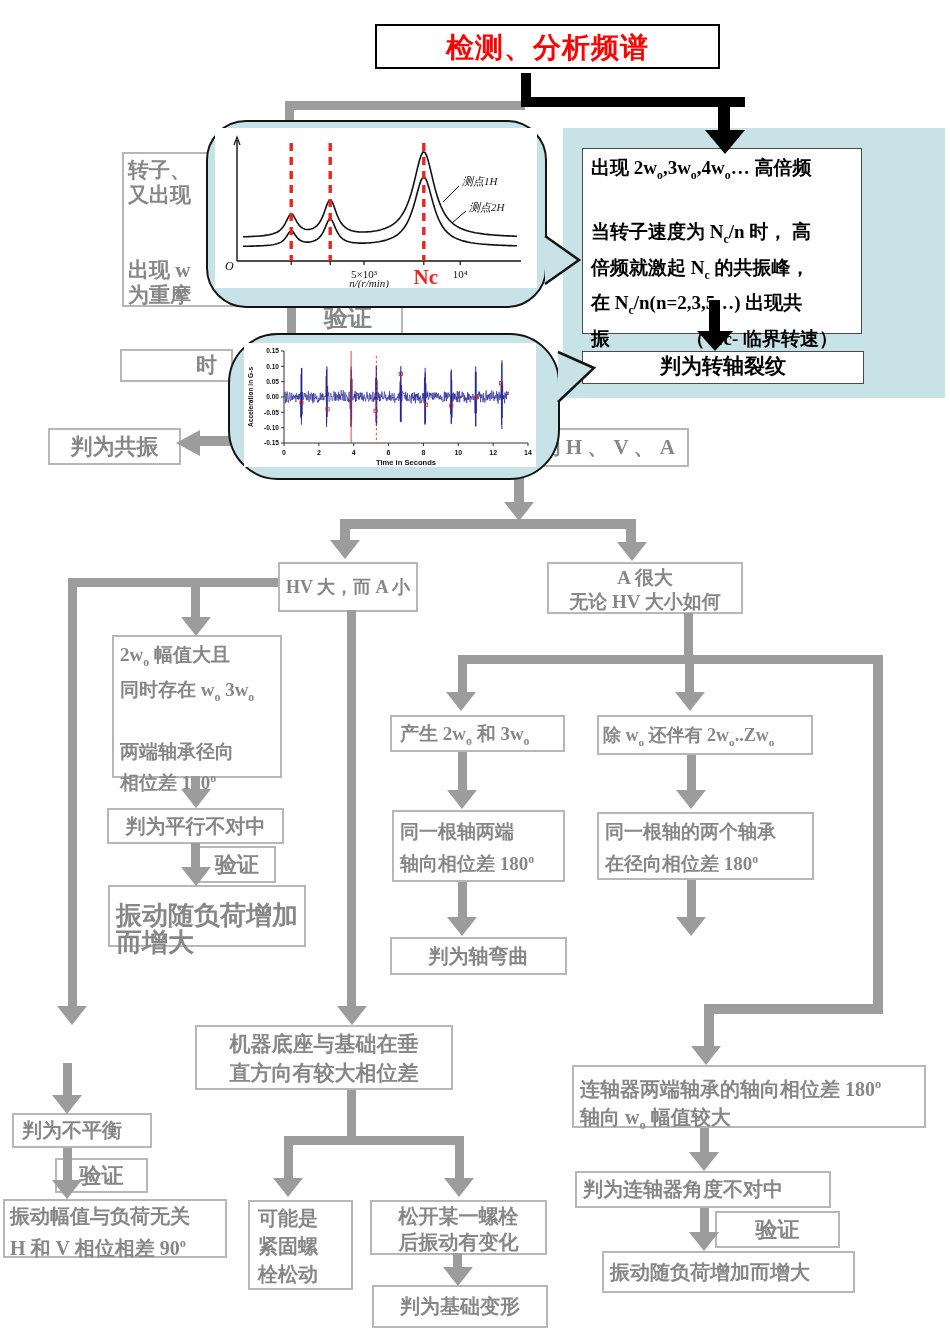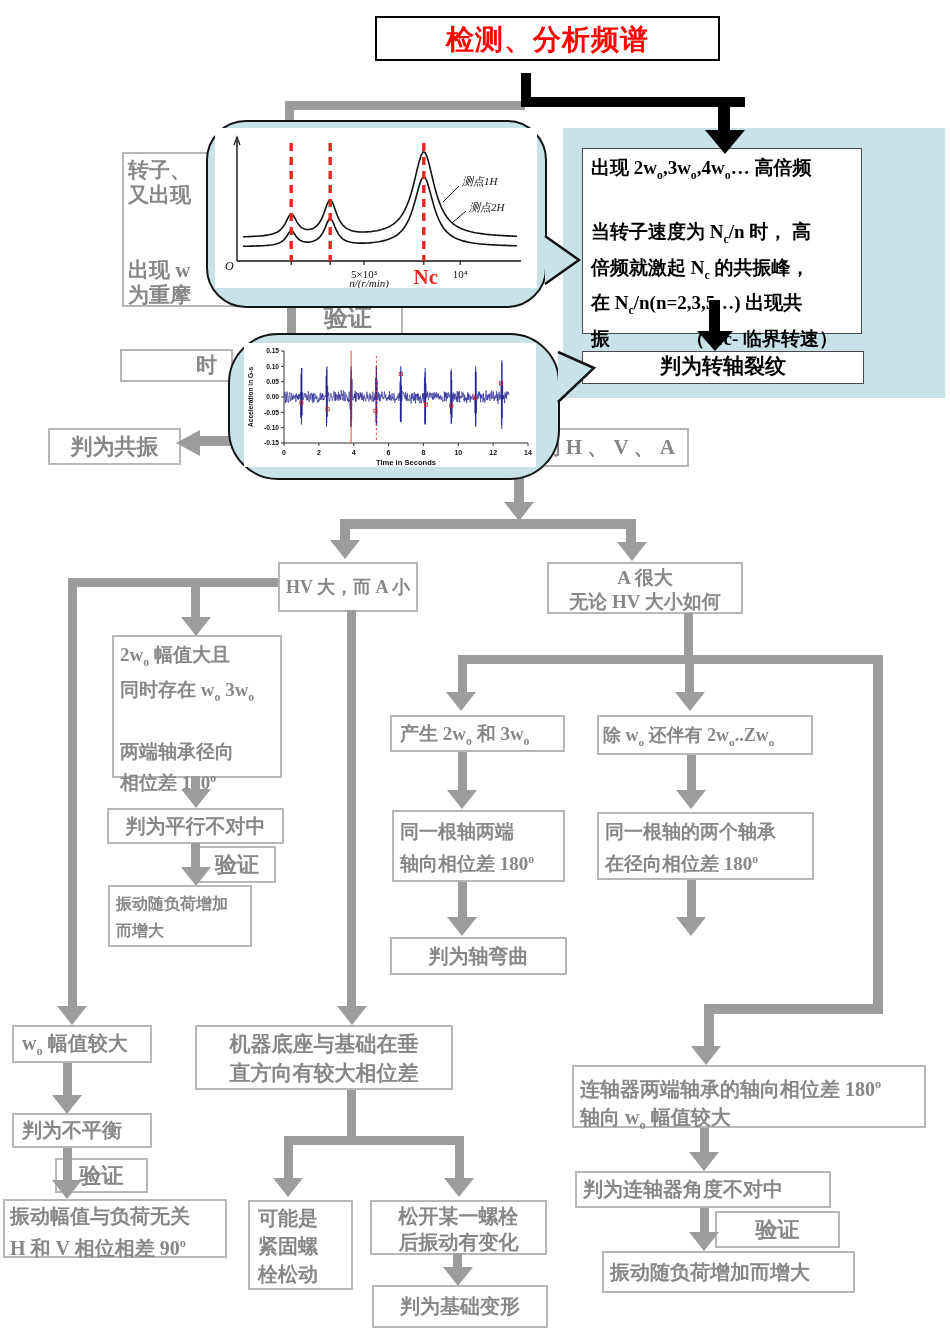--- a/index.html
+++ b/index.html
@@ -17,21 +17,21 @@
   .ctr{text-align:center;}
   .rgt{text-align:right;}
   sub{font-size:62%;} sup{font-size:62%;}
   
   .panel{position:absolute;left:563px;top:128px;width:382px;height:270px;background:#c8e3e8;z-index:5;}
   .pbox{position:absolute;background:#fff;border:1.5px solid #4a4a4a;color:#000;font-weight:bold;z-index:6;box-sizing:border-box;}
   
   .bubble{position:absolute;background:#c8e3e8;border:2.5px solid #141414;z-index:5;box-sizing:border-box;}
   .tail{position:absolute;z-index:6;}
   .chart{position:absolute;background:#fff;z-index:6;}
-  #title-box{position:absolute;left:375px;top:16px;width:345px;height:45px;background:#fff;border:2px solid #000;
+  #title-box{position:absolute;left:375px;top:24px;width:345px;height:45px;background:#fff;border:2px solid #000;
              color:#f00;font-weight:bold;font-size:28px;text-align:center;line-height:43px;z-index:8;box-sizing:border-box;letter-spacing:1px;}
 </style>
 </head>
 <body>
 
 <div id="stage">
 
   <i class="c" style="left:285px;top:101px;width:240px;height:9px"></i>
   <i class="c" style="left:285px;top:103px;width:9px;height:25px"></i>
   <i class="c" style="left:287px;top:303px;width:9px;height:34px"></i>
@@ -102,23 +102,22 @@
   <div class="box rgt" style="left:120px;top:349px;width:113px;height:33px;font-size:21px;line-height:29px;padding-right:14px">时</div>
   <div class="box ctr" style="left:48px;top:428px;width:133px;height:37px;font-size:22px;line-height:33px">判为共振</div>
   <div class="box rgt" style="left:462px;top:428px;width:227px;height:39px;font-size:21px;line-height:35px;padding-right:12px">动 H 、 V 、 A</div>
 
   <div class="box ctr" style="left:278px;top:562px;width:140px;height:50px;font-size:18px;line-height:46px">HV 大，而 A 小</div>
   <div class="box ctr" style="left:547px;top:562px;width:196px;height:52px;font-size:19px;line-height:24px;padding-top:2px">A 很大<br>无论 HV 大小如何</div>
 
   <div class="box" style="left:112px;top:635px;width:170px;height:143px;font-size:19px;line-height:27px;padding:4px 0 0 6px">2w<sub>o</sub> 幅值大且<br>同时存在 w<sub>o</sub> 3w<sub>o</sub><br><br>两端轴承径向<br>相位差 180<sup>o</sup></div>
   <div class="box ctr" style="left:107px;top:808px;width:177px;height:36px;font-size:20px;line-height:32px">判为平行不对中</div>
   <div class="box ctr" style="left:198px;top:846px;width:78px;height:37px;font-size:22px;line-height:33px">验证</div>
-  <div class="box" style="left:108px;top:885px;width:144px;height:62px;font-size:16px;line-height:27px;padding:3px 0 0 6px">振动随负荷增加<br>而增大</div>
-
-  <div class="box" style="left:12px;top:1025px;width:140px;height:38px;font-size:20px;line-height:33px;padding-left:8px">w<sub>o</sub> 幅值较大</div>
+  <div class="box" style="left:108px;top:885px;width:198px;height:62px;font-size:26px;line-height:27px;padding:15px 0 0 6px">振动随负荷增加<br>而增大</div>
+
   <div class="box" style="left:12px;top:1113px;width:140px;height:35px;font-size:20px;line-height:30px;padding-left:8px">判为不平衡</div>
   <div class="box ctr" style="left:55px;top:1158px;width:93px;height:35px;font-size:22px;line-height:31px">验证</div>
   <div class="box" style="left:3px;top:1199px;width:224px;height:59px;font-size:20px;line-height:27px;padding:2px 0 0 5px">振动幅值与负荷无关<br>H 和 V 相位相差 90<sup>o</sup></div>
 
   <div class="box ctr" style="left:195px;top:1025px;width:258px;height:65px;font-size:21px;line-height:29px;padding-top:3px">机器底座与基础在垂<br>直方向有较大相位差</div>
   <div class="box" style="left:248px;top:1200px;width:105px;height:90px;font-size:20px;line-height:28px;padding:2px 0 16px 8px">可能是<br>紧固螺<br>栓松动</div>
   <div class="box ctr" style="left:370px;top:1200px;width:177px;height:55px;font-size:20px;line-height:26px;padding-top:1px">松开某一螺栓<br>后振动有变化</div>
   <div class="box ctr" style="left:372px;top:1285px;width:176px;height:43px;font-size:20px;line-height:39px">判为基础变形</div>
 
   <div class="box" style="left:390px;top:715px;width:175px;height:37px;font-size:19px;line-height:33px;padding-left:8px">产生 2w<sub>o</sub> 和 3w<sub>o</sub></div>

